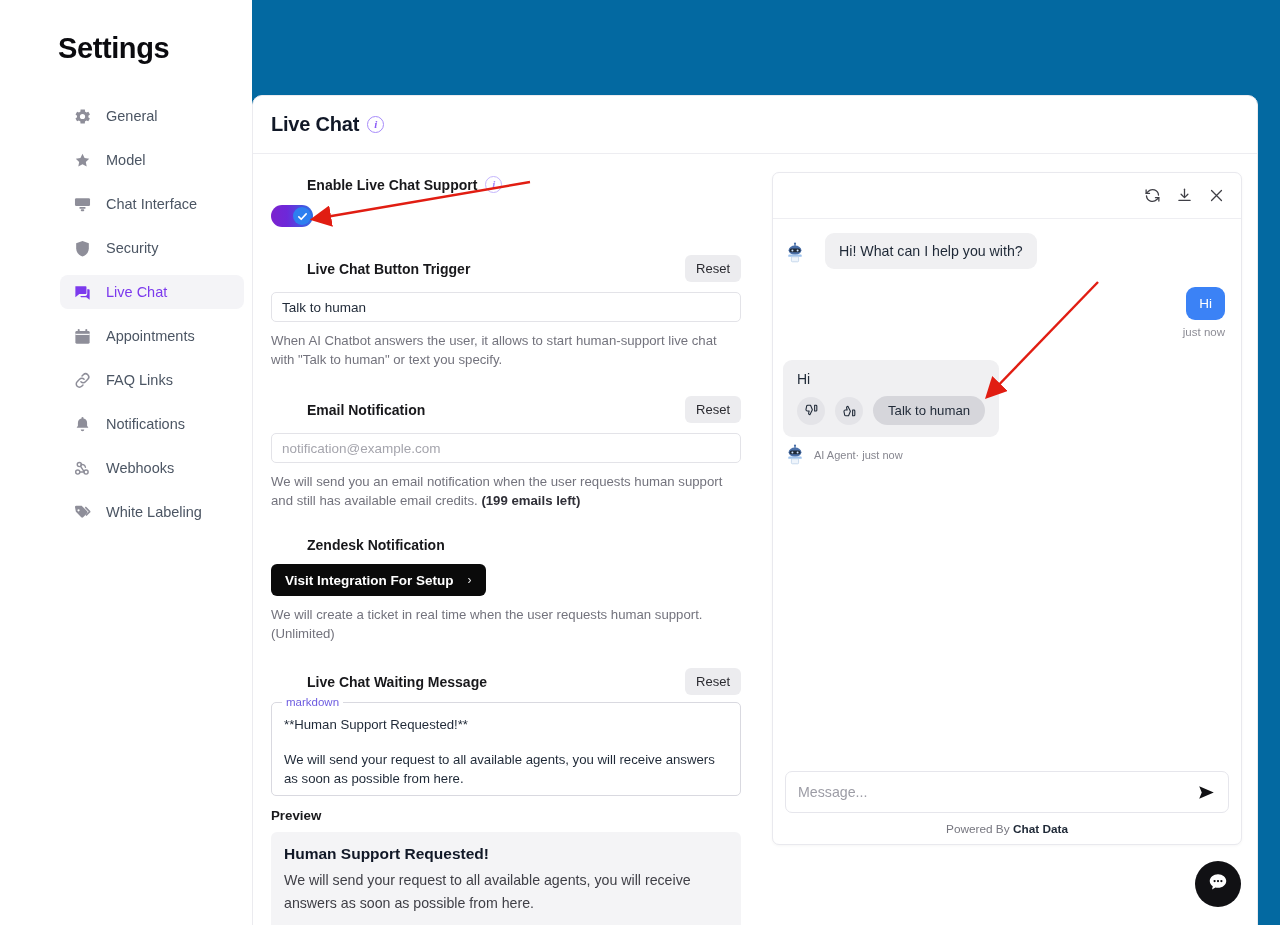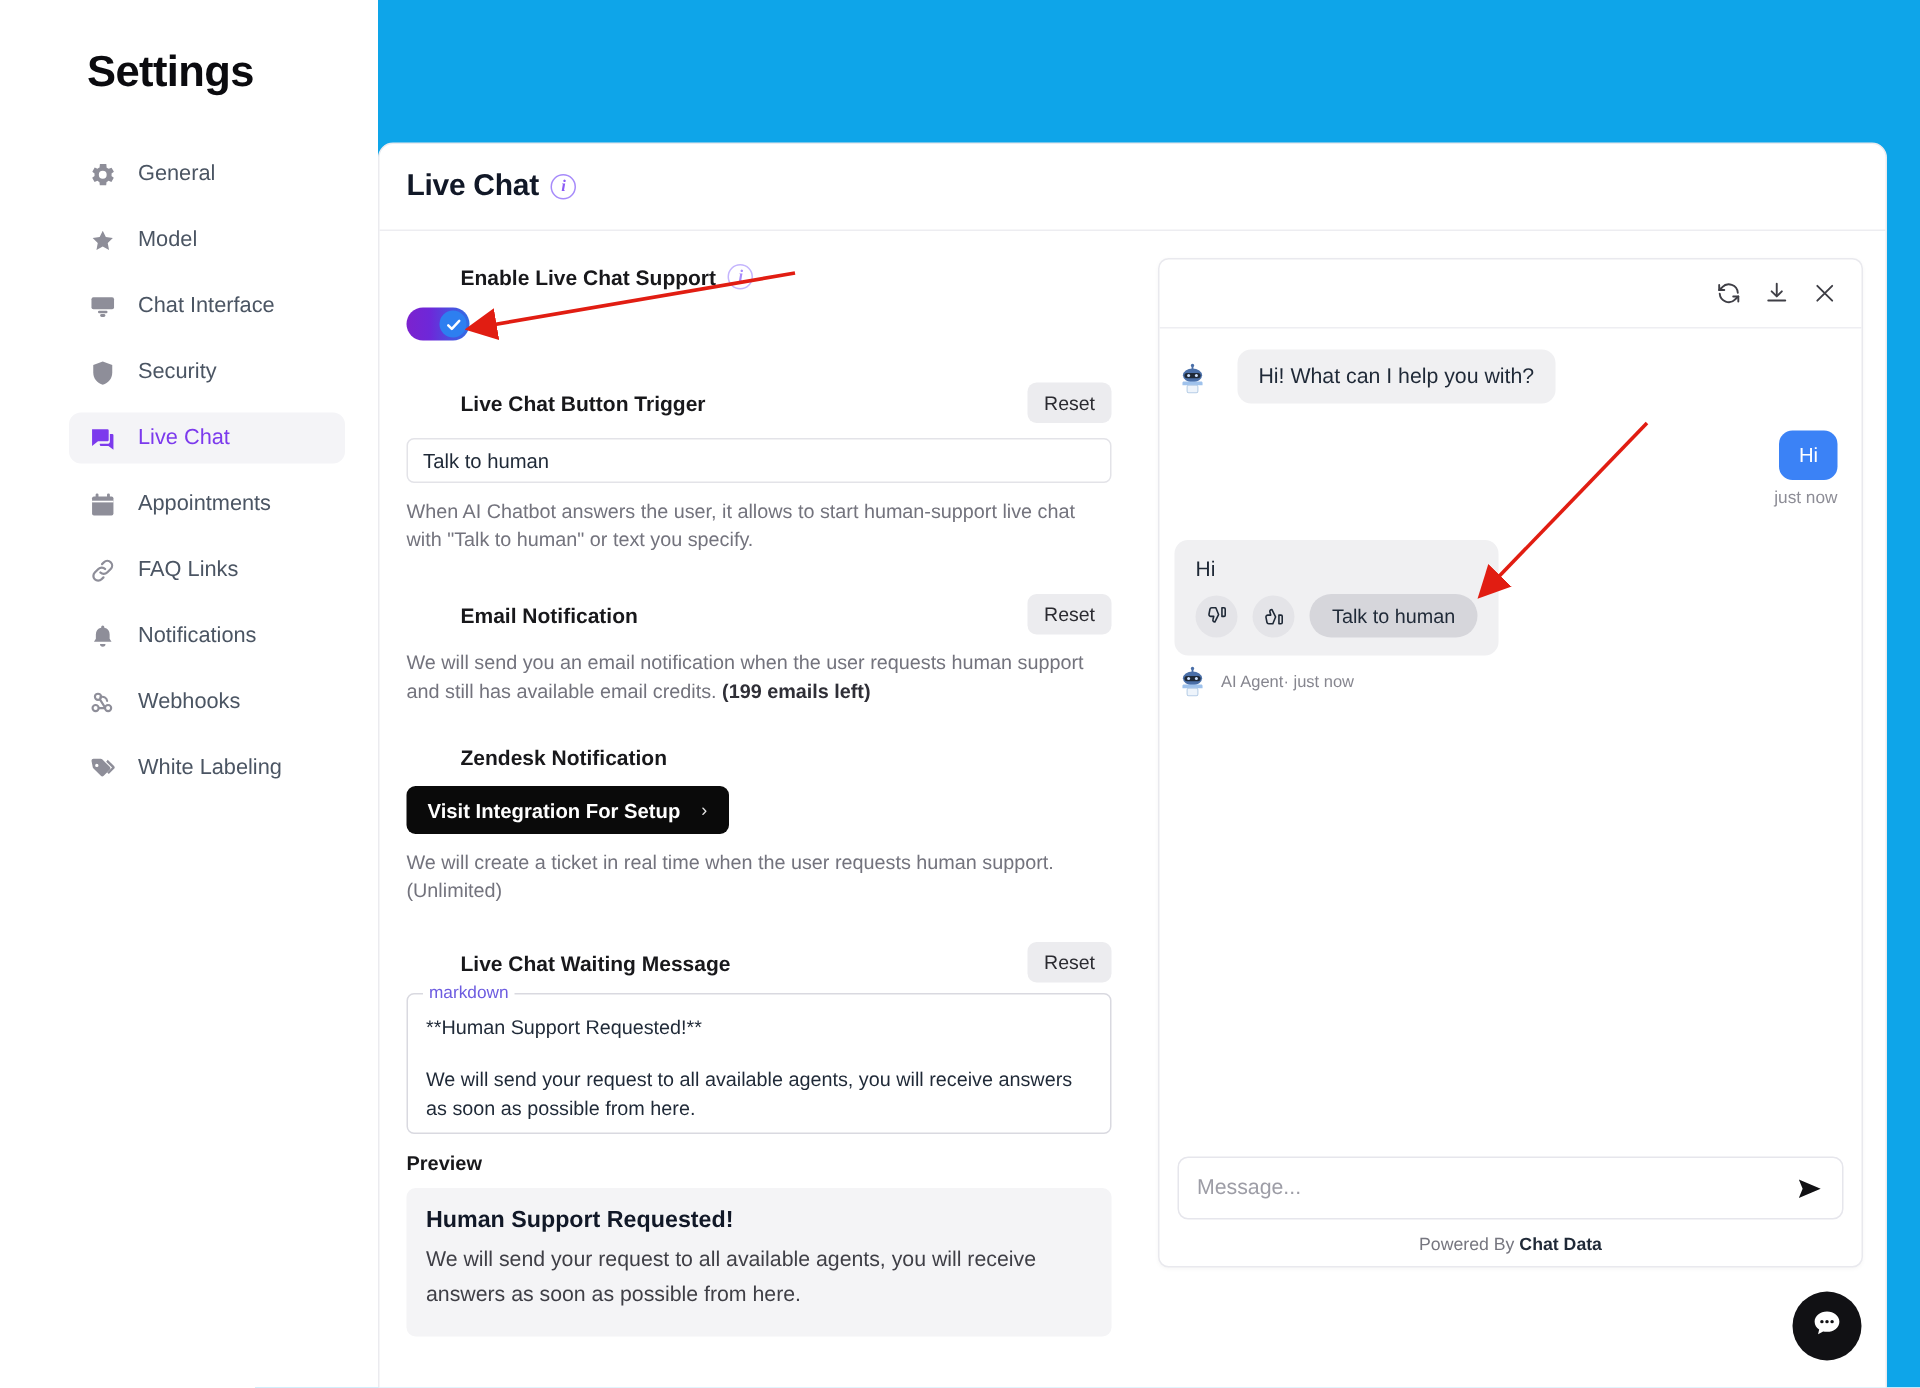--- a/index.html
+++ b/index.html
@@ -3,35 +3,35 @@
 <meta charset="utf-8">
 <style>
   * { box-sizing: border-box; margin: 0; padding: 0; }
   html, body {
     width: 1280px; height: 925px;
     background: #ffffff;
     font-family: "Liberation Sans", sans-serif;
     color: #111827;
     overflow: hidden;
   }
-  .page { position: relative; width: 1280px; height: 925px; background:#0ea5e9; }
+  .page { position: relative; width: 1280px; height: 925px; background:#0369a1; }
 
   
   .left-rail-line {
     position: absolute; left: 10px; top: 0; width: 1px; height: 925px;
     background: #f1f1f3;
   }
 
   
   .sidebar { position: absolute; left: 0; top: 0; width: 252px; height: 925px; background:#fff; }
   .settings-title {
     position: absolute; left: 58px; top: 32px;
     font-size: 29px; font-weight: 700; letter-spacing: -0.4px; color: #0b0b0f;
   }
-  .nav { position: absolute; left: 46px; top: 99px; width: 184px; }
+  .nav { position: absolute; left: 60px; top: 99px; width: 184px; }
   .nav-item {
     display: flex; align-items: center; gap: 14px;
     height: 34px; padding: 0 12px; margin-bottom: 10px;
     border-radius: 8px; cursor: pointer;
   }
   .nav-item .nav-label { font-size: 14.5px; color: #4b5563; white-space: nowrap; }
   .nav-item.active { background: #f4f4f7; }
   .nav-item.active .nav-label { color: #7c3aed; font-weight: 400; }
   .nav-ico { width: 20px; height: 20px; display: flex; align-items:center; justify-content:center; flex: 0 0 20px; }
   .nav-ico svg { display: block; }
@@ -331,20 +331,21 @@
         <button class="reset-btn">Reset</button>
       </div>
       <input class="text-input" type="text" value="Talk to human" style="">
       <div class="help-text">When AI Chatbot answers the user, it allows to start human-support live chat with "Talk to human" or text you specify.</div>
 
       
       <div class="field-label-row" style="margin-top:27px;">
         <span class="field-label">Email Notification</span>
         <button class="reset-btn">Reset</button>
       </div>
+      <input class="text-input" type="text" placeholder="notification@example.com" style="">
       <div class="help-text">
         <span>We will send you an email notification when the user requests human support and still has available email credits. </span><b>(199 emails left)</b>
       </div>
 
       
       <div class="field-label-row" style="margin-top:27px;">
         <span class="field-label">Zendesk Notification</span>
       </div>
       <button class="zendesk-btn">
         <span>Visit Integration For Setup</span>

